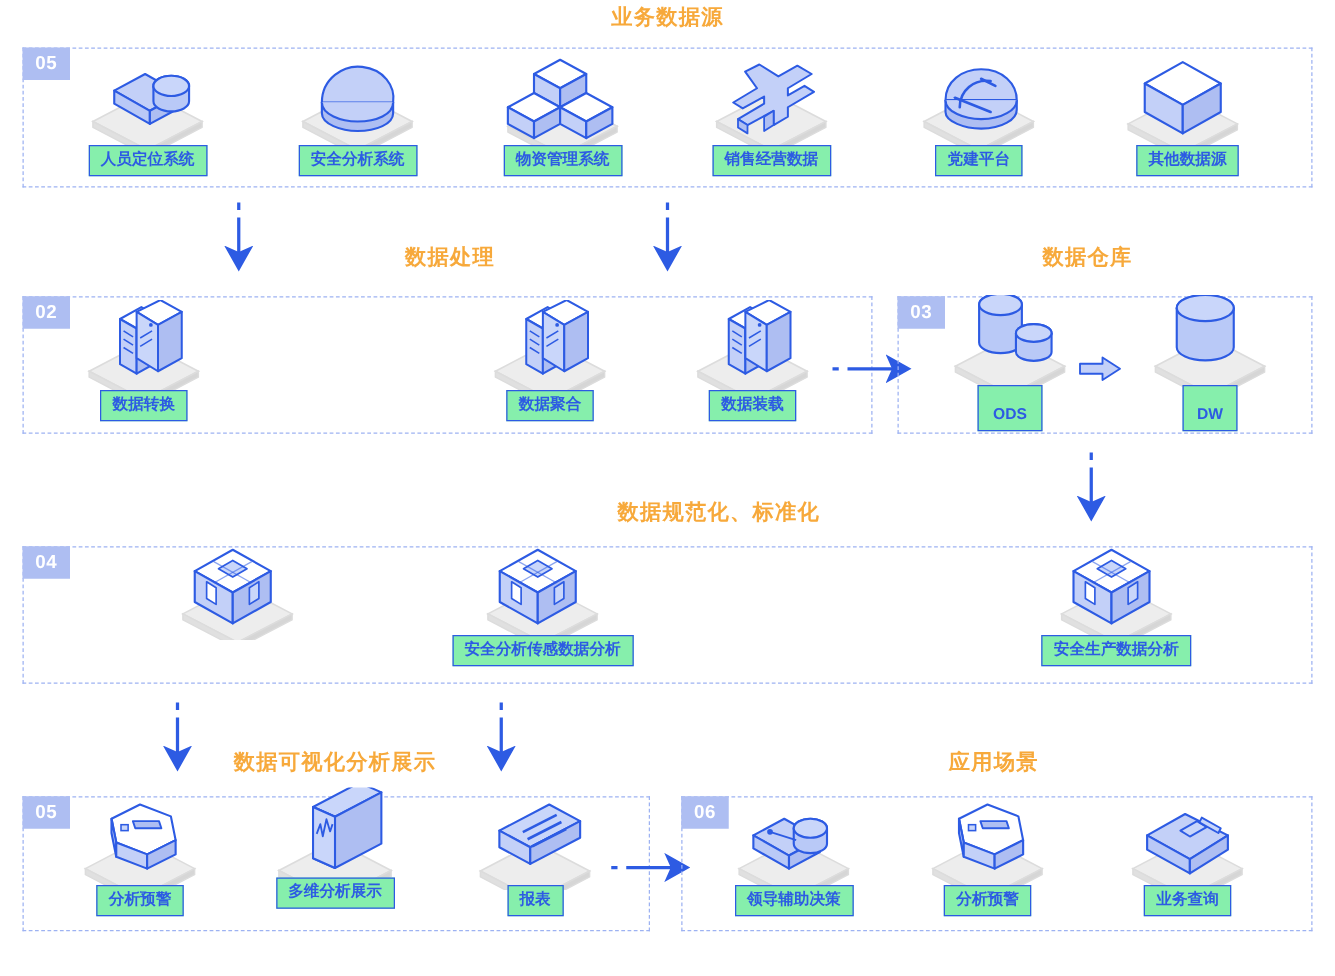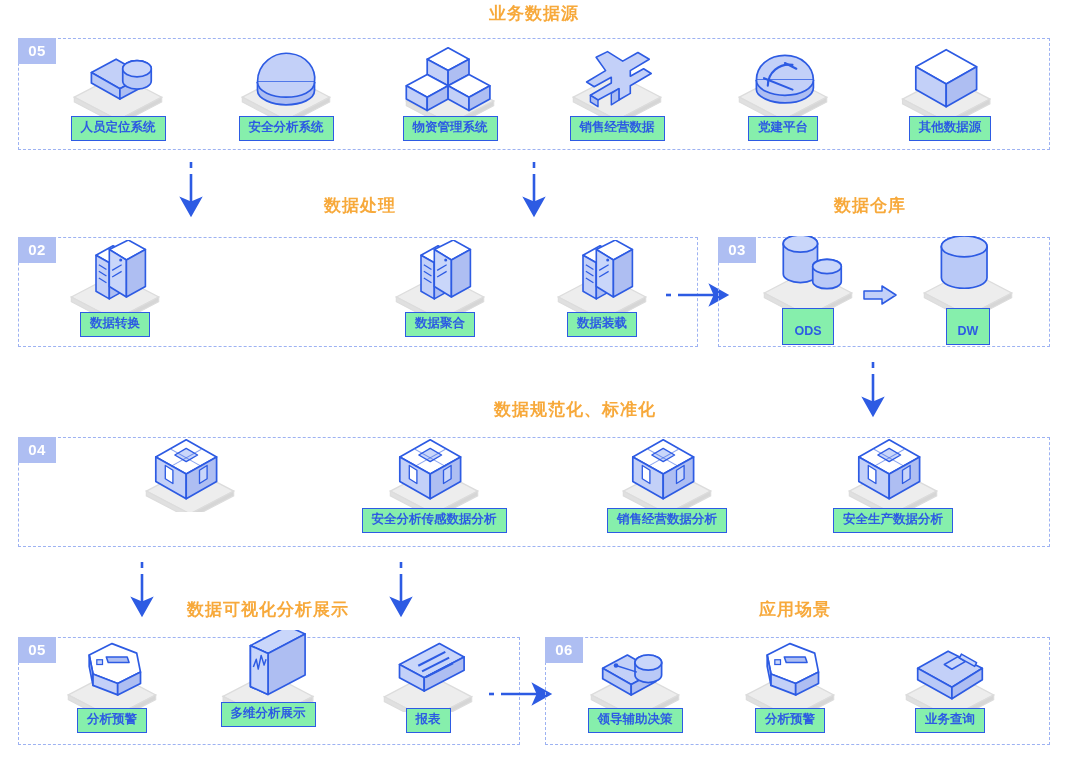--- a/index.html
+++ b/index.html
@@ -400,29 +400,20 @@
   <div class="node" style="left:434px;top:436px;">
     <div class="art">
       <svg width="100" height="76" viewBox="0 0 100 80">
           <use href="#plate" x="4" y="8"></use>
           <use href="#ic-rubik"></use>
         </svg>
     </div>
     <span class="lbl">安全分析传感数据分析</span>
   </div>
 
-  <div class="node" style="left:667px;top:436px;">
-    <div class="art">
-      <svg width="100" height="76" viewBox="0 0 100 80">
-          <use href="#plate" x="4" y="8"></use>
-          <use href="#ic-rubik"></use>
-        </svg>
-    </div>
-    <span class="lbl">销售经营数据分析</span>
-  </div>
 
   <div class="node" style="left:893px;top:436px;">
     <div class="art">
       <svg width="100" height="76" viewBox="0 0 100 80">
           <use href="#plate" x="4" y="8"></use>
           <use href="#ic-rubik"></use>
         </svg>
     </div>
     <span class="lbl">安全生产数据分析</span>
   </div>

